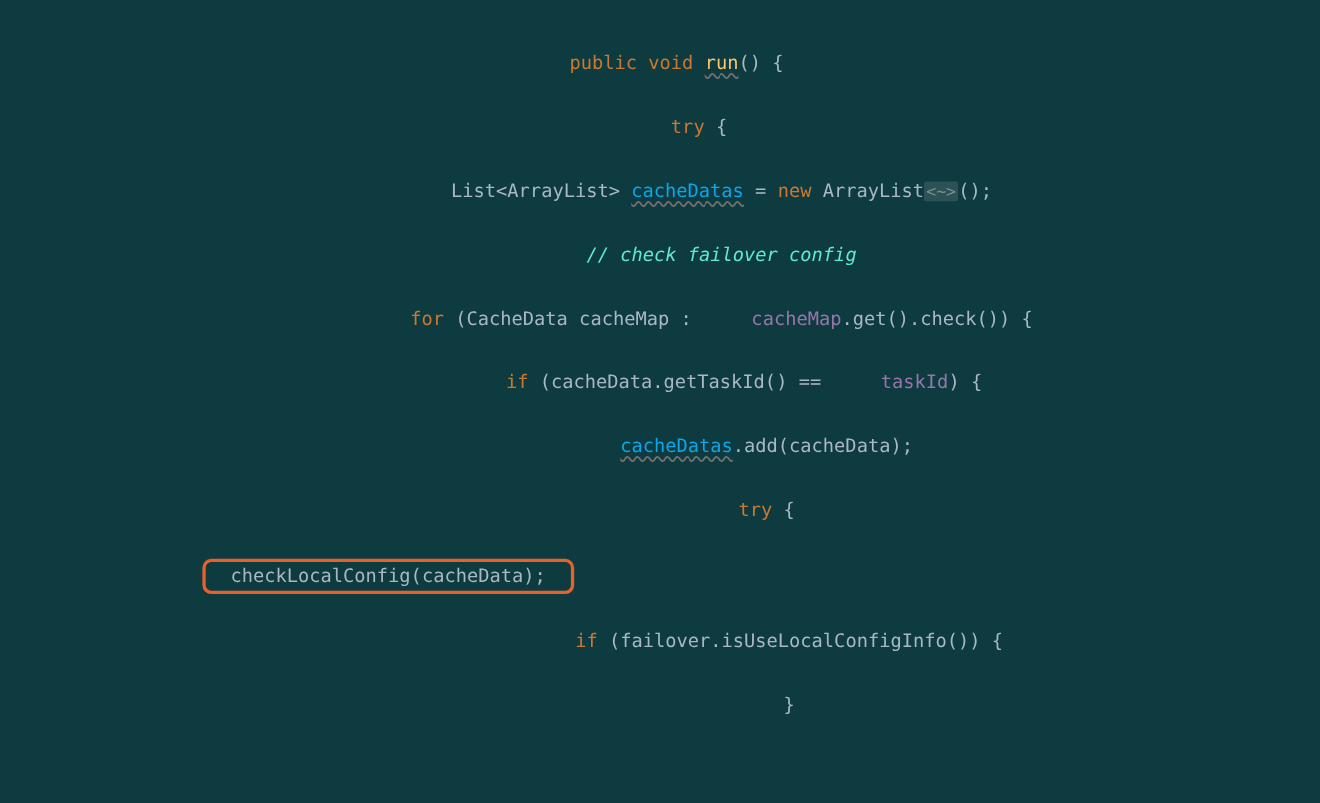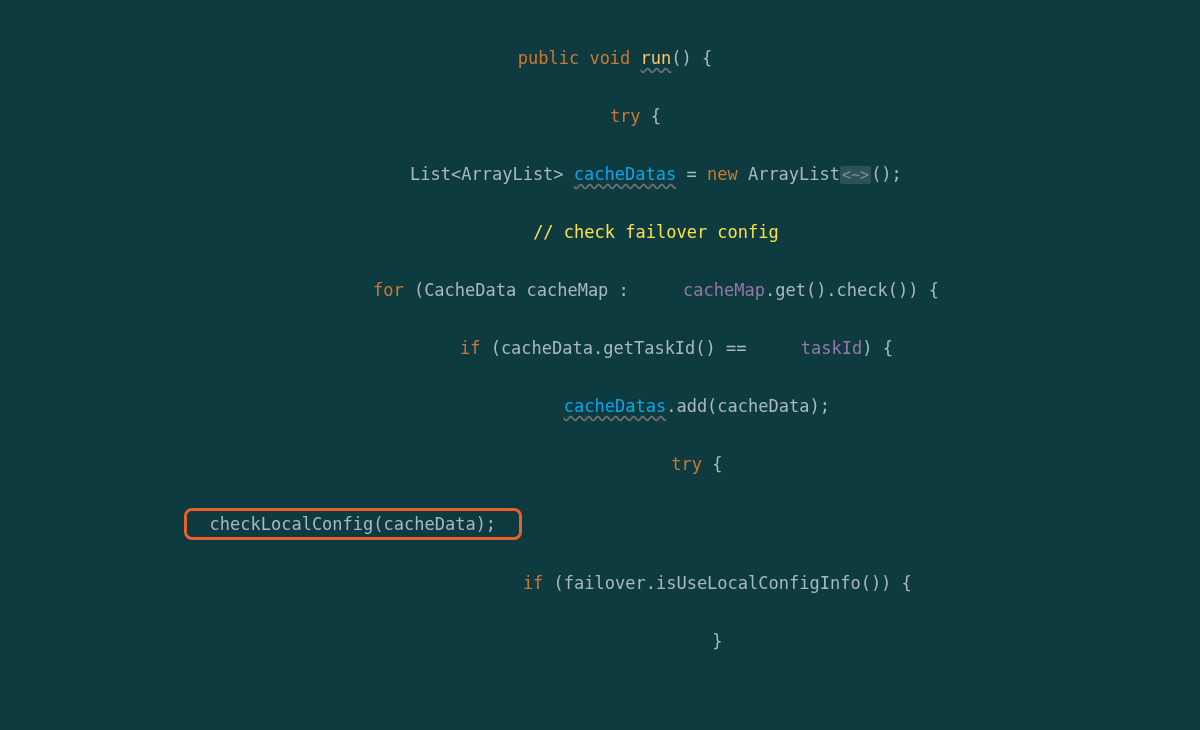--- a/index.html
+++ b/index.html
@@ -25,21 +25,21 @@
     text-decoration: underline wavy #707070;
     text-decoration-skip-ink: none;
     text-underline-offset: 3px;
   }
   .varname-wavy {
     color: #0ea5e9;
     text-decoration: underline wavy #707070;
     text-decoration-skip-ink: none;
     text-underline-offset: 3px;
   }
-  .comment-red { color: #fde047; }
+  .comment-red { color: #5eead4; font-style: italic; }
   .field { color: #9876aa; margin-left: 44px; }
   .generic-hint {
     background: #2c5257;
     color: #7a9194;
     padding: 0 2px;
     border-radius: 2px;
     font-size: 15px;
   }
   .highlight-box {
     border: 3px solid #e8612c;

